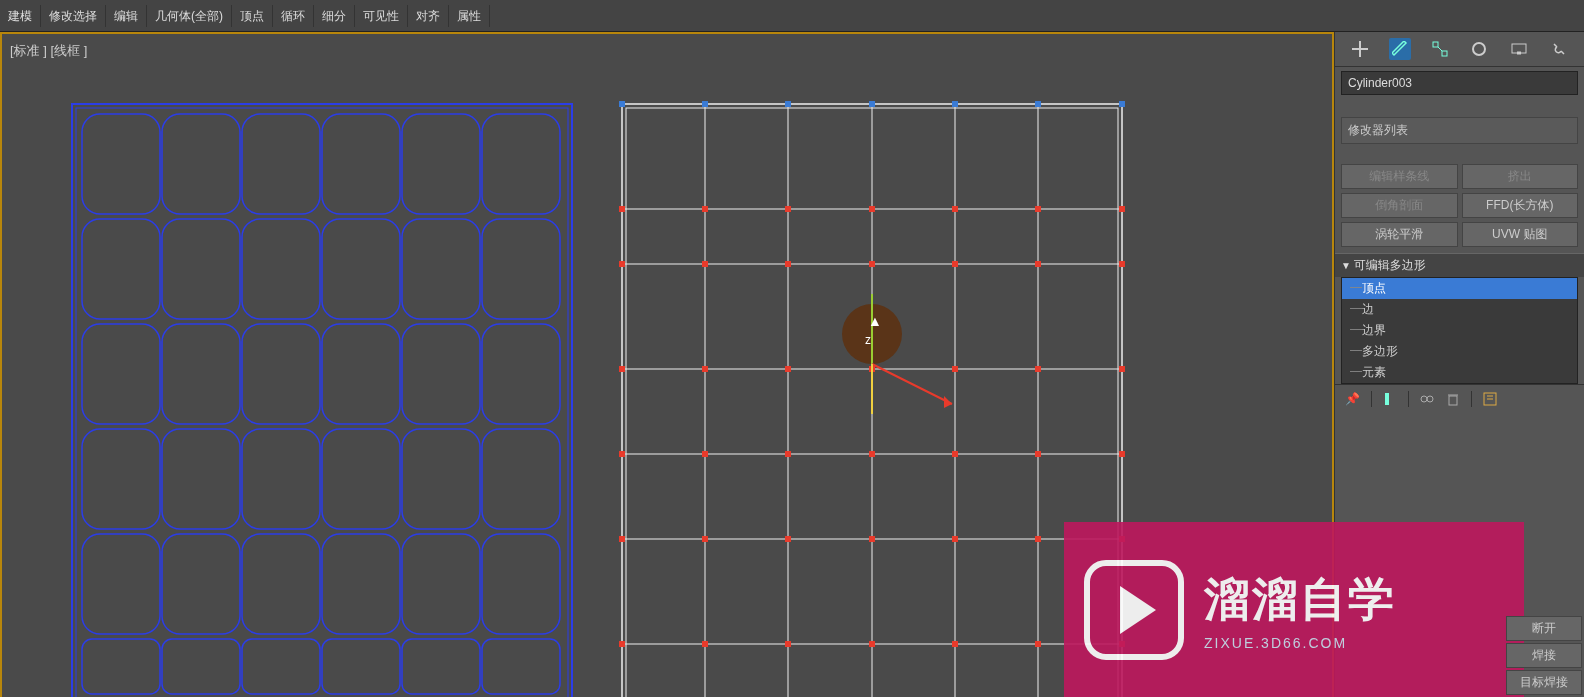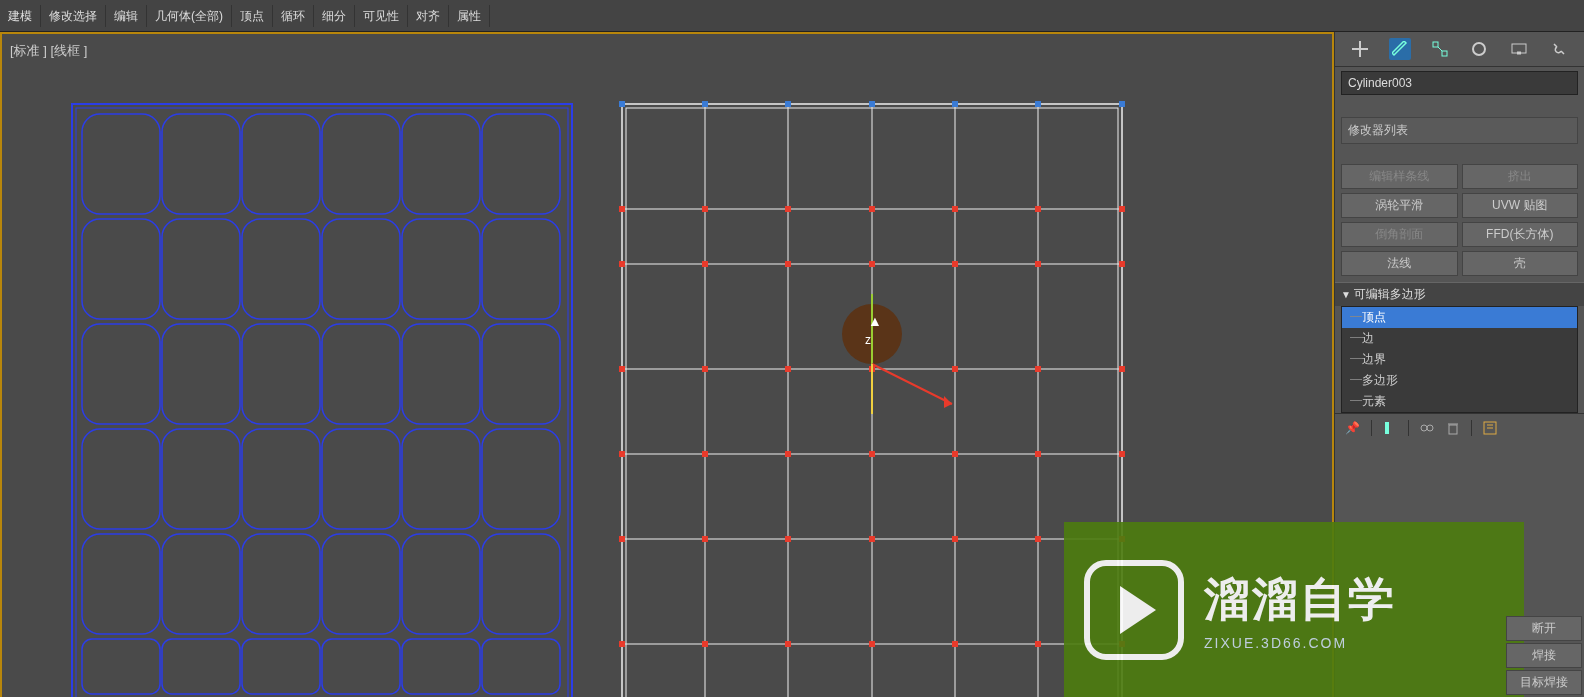--- a/index.html
+++ b/index.html
@@ -149,21 +149,21 @@
     width: 1px;
     height: 16px;
     background: #333;
   }
   .watermark {
     position: absolute;
     bottom: 0;
     right: 60px;
     width: 460px;
     height: 175px;
-    background: #4d7c0f;
+    background: #be185d;
     opacity: 0.9;
     display: flex;
     align-items: center;
     gap: 20px;
     padding: 20px;
   }
   .play-logo {
     width: 100px;
     height: 100px;
     border: 6px solid #fff;
@@ -414,30 +414,26 @@
     </div>
 
     <div class="object-name">Cylinder003</div>
     <div class="modifier-label">修改器列表</div>
 
     <div class="btn-row">
       <div class="btn disabled">编辑样条线</div>
       <div class="btn disabled">挤出</div>
     </div>
     <div class="btn-row">
+      <div class="btn disabled">倒角剖面</div>
+      <div class="btn">FFD(长方体)</div>
+    </div>
+    <div class="btn-row">
       <div class="btn">涡轮平滑</div>
       <div class="btn">UVW 贴图</div>
-    </div>
-    <div class="btn-row">
-      <div class="btn disabled">倒角剖面</div>
-      <div class="btn">FFD(长方体)</div>
-    </div>
-    <div class="btn-row">
-      <div class="btn">法线</div>
-      <div class="btn">壳</div>
     </div>
 
     <div class="rollout-header">可编辑多边形</div>
     <div class="subobj-list">
       <div class="subobj-item selected">顶点</div>
       <div class="subobj-item">边</div>
       <div class="subobj-item">边界</div>
       <div class="subobj-item">多边形</div>
       <div class="subobj-item">元素</div>
     </div>

